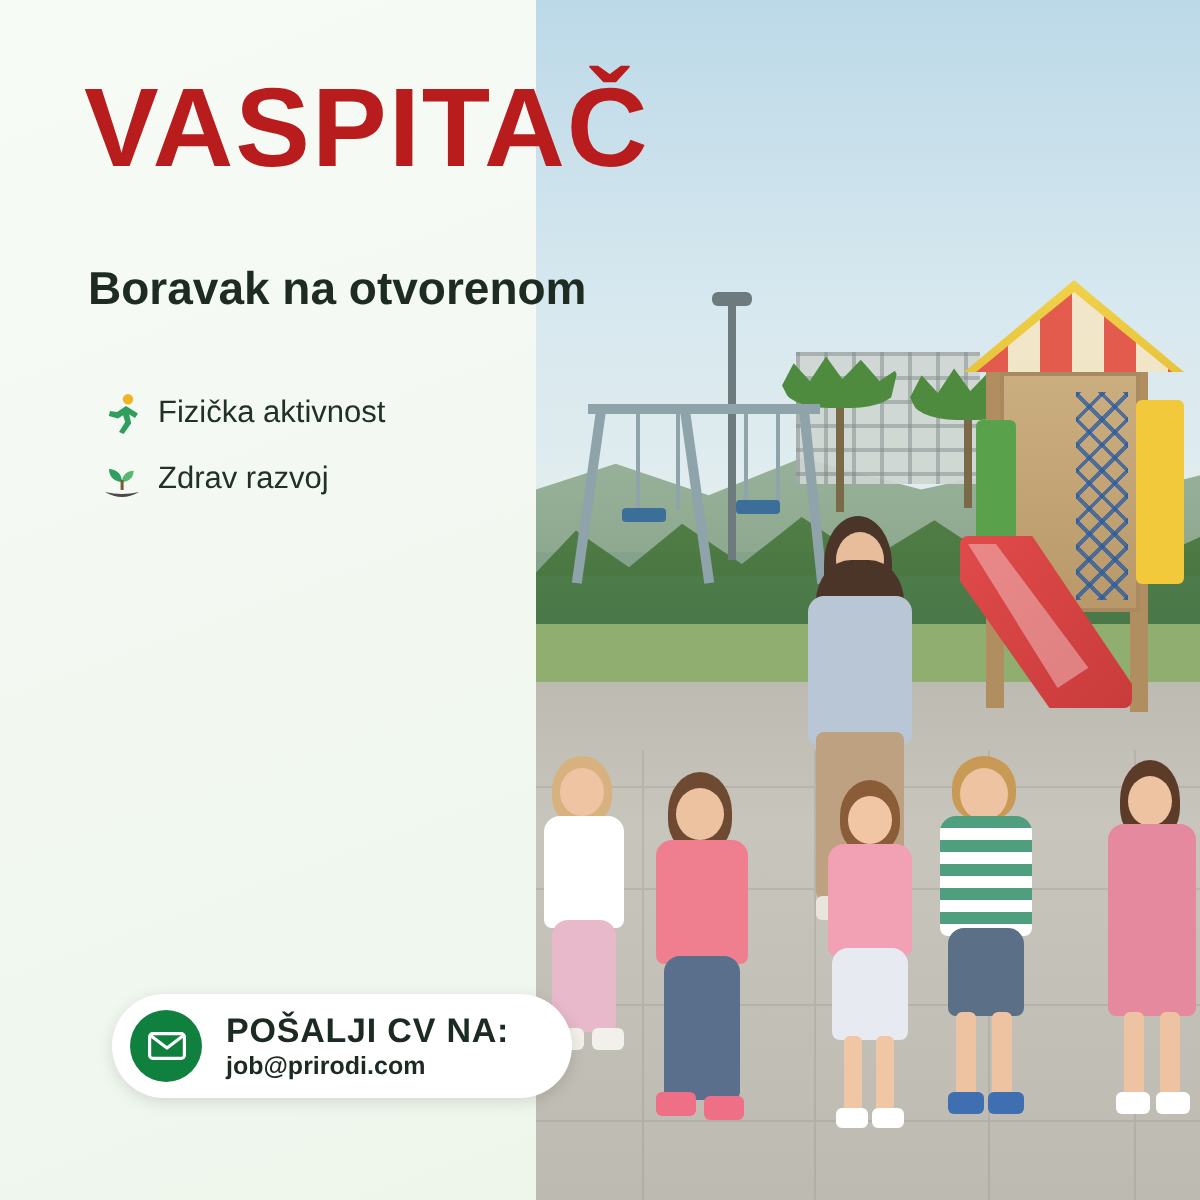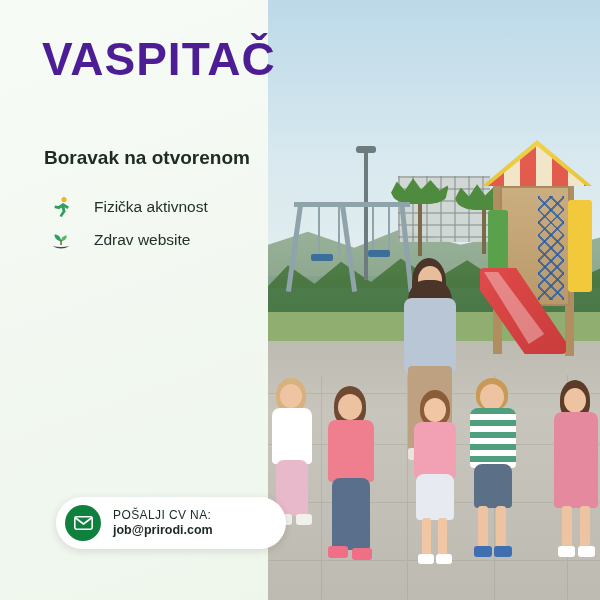--- a/index.html
+++ b/index.html
@@ -141,34 +141,34 @@
   
   .person { position: absolute; }
   .head { position: absolute; border-radius: 50%; }
   .body { position: absolute; border-radius: 8px 8px 4px 4px; }
   .leg { position: absolute; border-radius: 3px; }
   .hair { position: absolute; border-radius: 50% 50% 40% 40%; }
 
   
   .title {
     position: absolute; left: 42px; top: 36px;
-    font-size: 46px; font-weight: 700; letter-spacing: 1px;
-    color: #4c1d95; line-height: 1;
+    font-size: 56px; font-weight: 700; letter-spacing: 1px;
+    color: #b91c1c; line-height: 1;
     white-space: nowrap;
   }
   .subtitle {
     position: absolute; left: 44px; top: 131px;
-    font-size: 19px; font-weight: 700; color: #1d2b22; margin-top: 16px;
+    font-size: 23px; font-weight: 700; color: #1d2b22;
   }
   .features {
     position: absolute; left: 50px; top: 190px;
     width: 220px;
   }
   .feat {
-    display: flex; align-items: center; gap: 22px;
+    display: flex; align-items: center; gap: 7px;
     height: 33px;
   }
   .feat-icon {
     width: 22px; height: 24px; flex: 0 0 22px;
     display: flex; align-items: center; justify-content: center;
   }
   .feat-label { font-size: 15.5px; color: #22302a; }
   .location {
     position: absolute; left: 56px; top: 336px;
     font-size: 11.5px; font-weight: 700; letter-spacing: .6px; color: #243029;
@@ -183,21 +183,21 @@
     padding-left: 9px;
     z-index: 5;
   }
   .cta-badge {
     width: 36px; height: 36px; border-radius: 50%;
     background: #10803f;
     display: flex; align-items: center; justify-content: center;
     flex: 0 0 36px;
   }
   .cta-text { line-height: 1.25; }
-  .cta-line1 { font-size: 12px; font-weight: 400; letter-spacing: .4px; color: #1c2b22; }
+  .cta-line1 { font-size: 17px; font-weight: 700; letter-spacing: .4px; color: #1c2b22; }
   .cta-line2 { font-size: 12.5px; font-weight: 700; color: #1c2b22; }
 </style>
 </head>
 <body>
 
 <div class="poster">
 
   <div class="left-bg"></div>
 
   <div class="photo">
@@ -332,21 +332,21 @@
 
     <div class="feat">
       <span class="feat-icon">
         <svg width="22" height="22" viewBox="0 0 22 22">
           <path d="M11 12 C11 8 8 5.5 4.5 5.5 C4.5 9.5 7.5 12 11 12 Z" fill="#2f9e5e"></path>
           <path d="M11 12 C11 8.6 13.6 6.4 16.8 6.4 C16.8 10 14.2 12 11 12 Z" fill="#56b86f"></path>
           <rect x="10.3" y="11" width="1.5" height="5" fill="#7a5a33"></rect>
           <path d="M2.5 17 Q11 22 19.5 17 Q11 19 2.5 17 Z" fill="#4a4a4a"></path>
         </svg>
       </span>
-      <span class="feat-label">Zdrav website</span>
+      <span class="feat-label">Zdrav razvoj</span>
     </div>
   </div>
 
 
   <div class="cta">
     <span class="cta-badge">
       <svg width="19" height="14" viewBox="0 0 19 14">
         <rect x="0.8" y="0.8" width="17.4" height="12.4" rx="1.6" fill="none" stroke="#ffffff" stroke-width="1.6"></rect>
         <path d="M1.6 2 L9.5 8 L17.4 2" fill="none" stroke="#ffffff" stroke-width="1.6" stroke-linecap="round" stroke-linejoin="round"></path>
       </svg>

